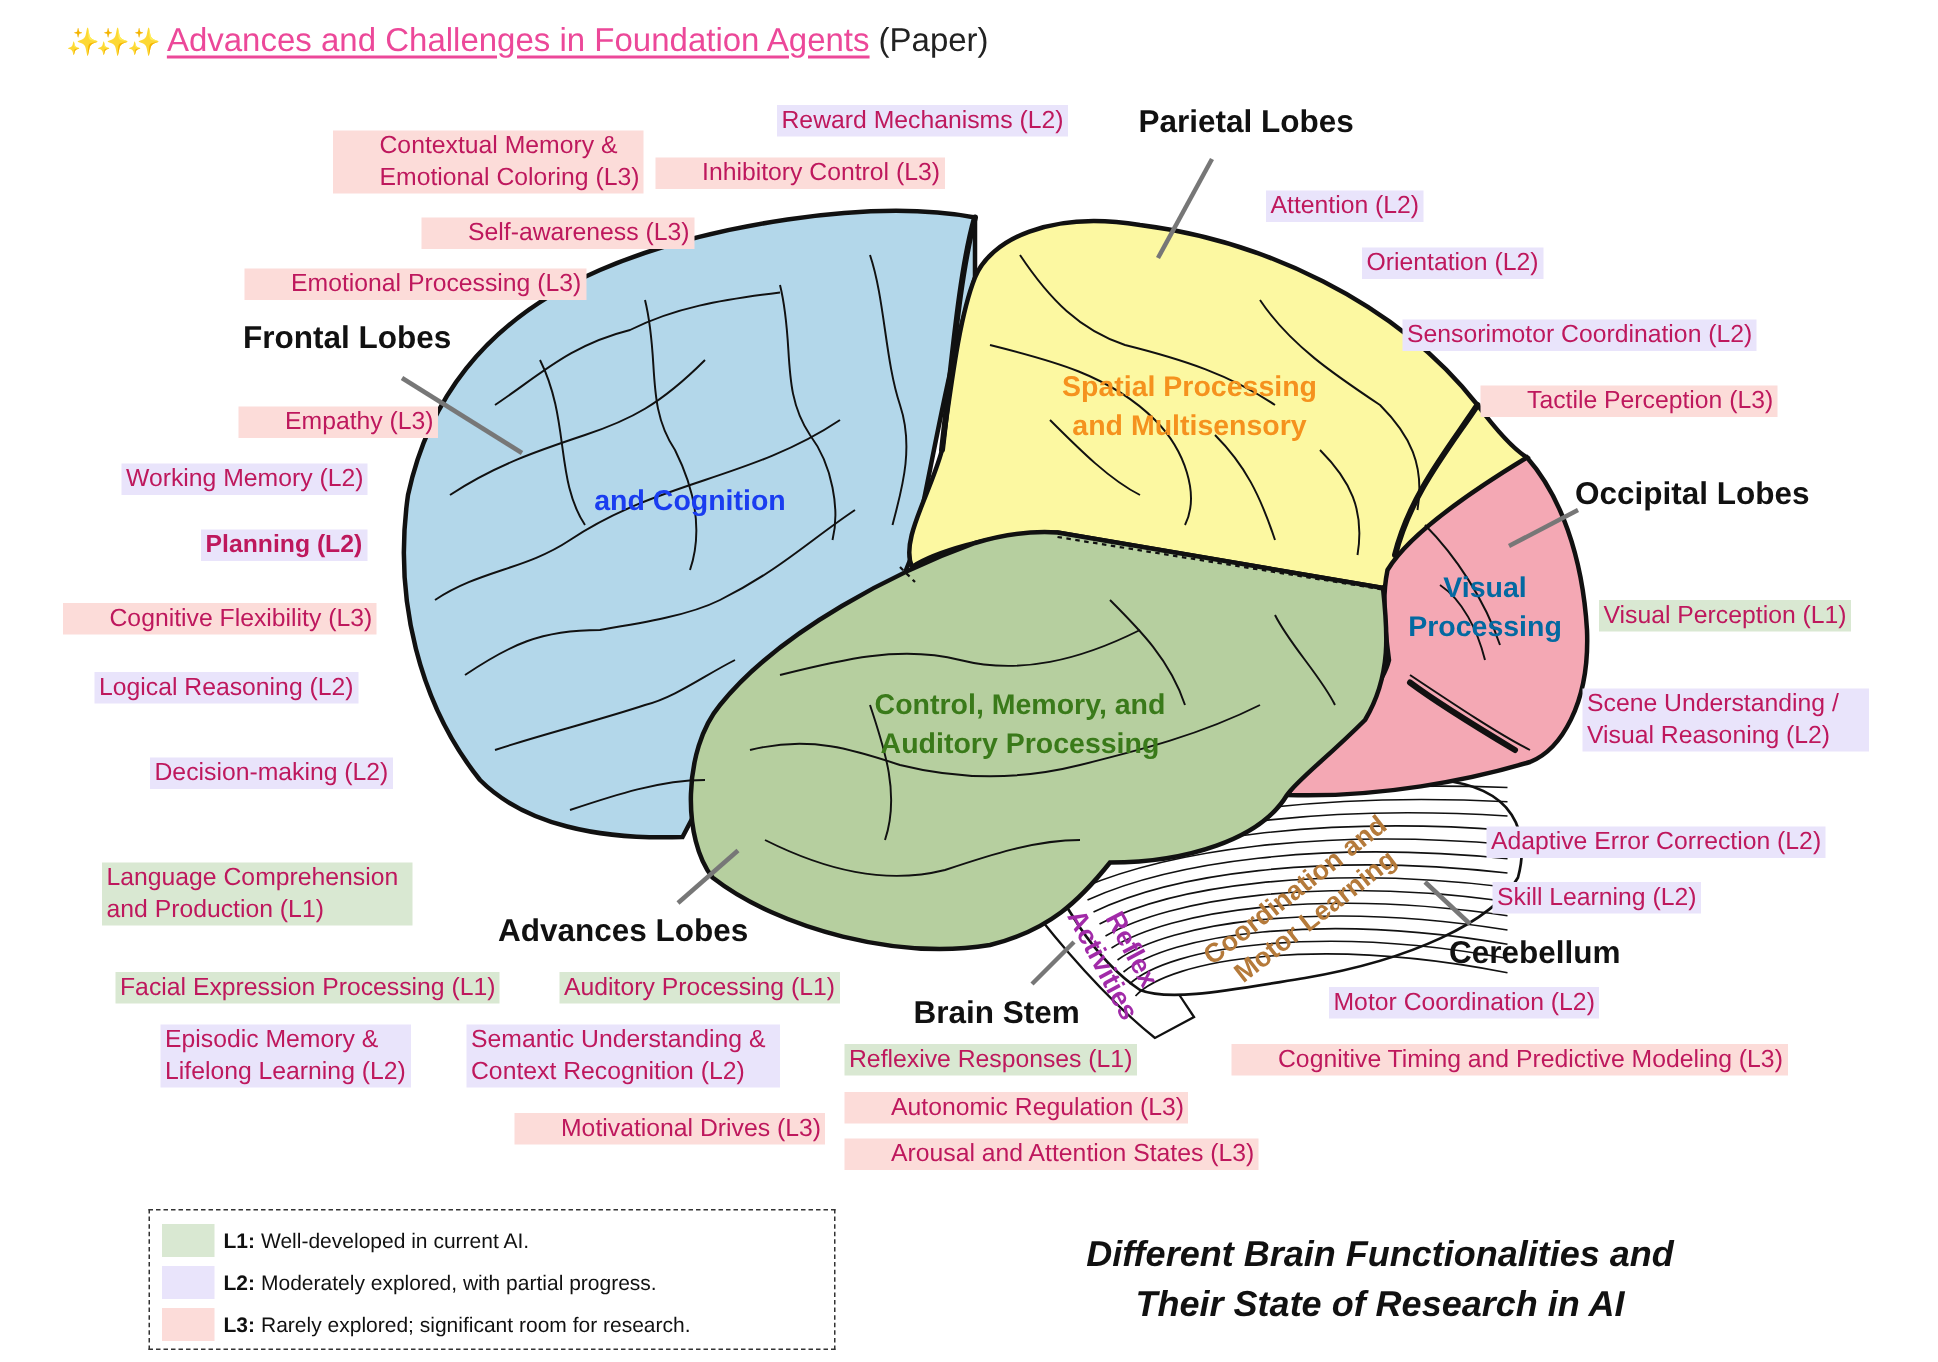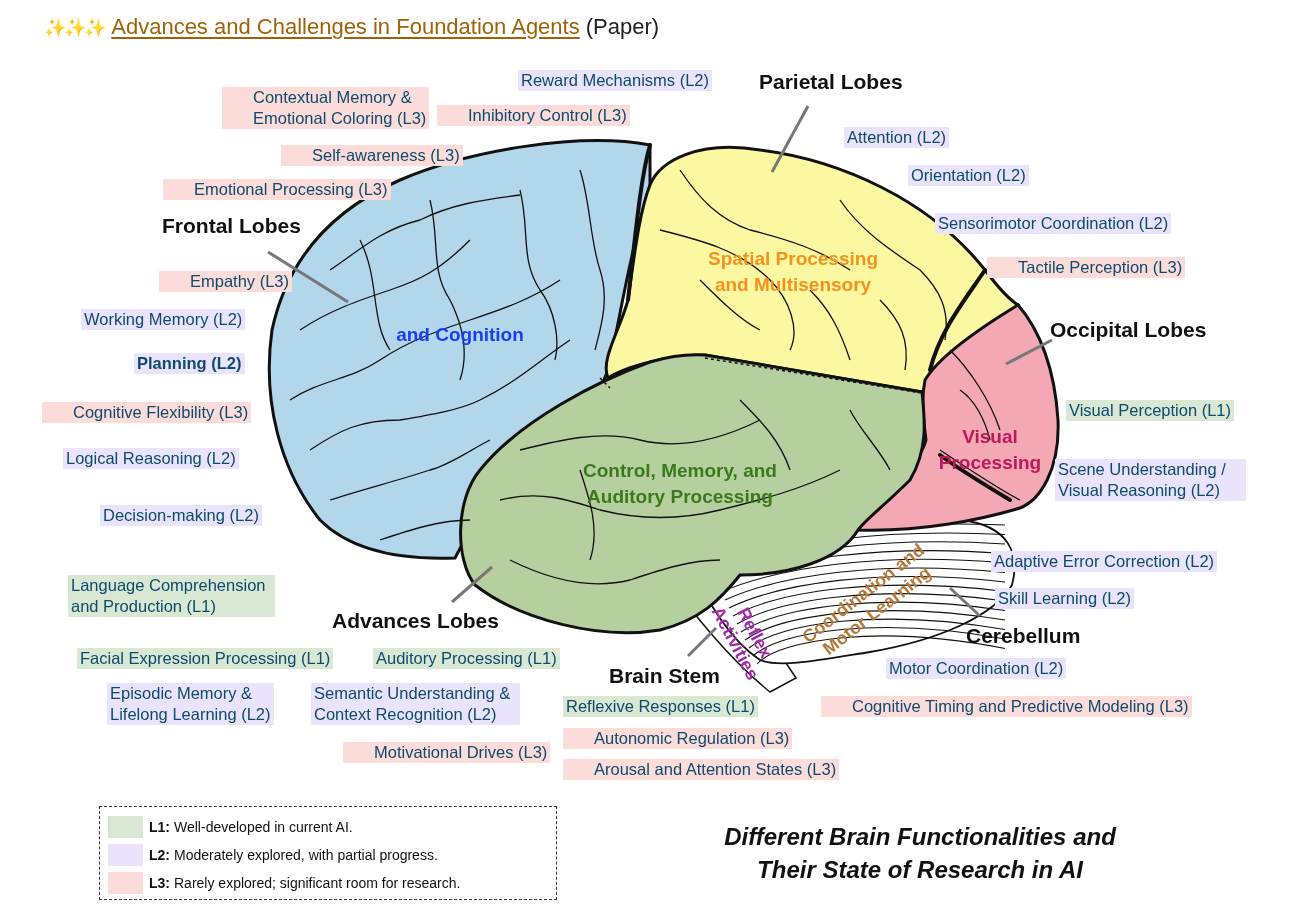--- a/index.html
+++ b/index.html
@@ -1,26 +1,26 @@
 <!DOCTYPE html>
 <html><head>
 <meta charset="utf-8">
 <style>
   html, body { margin: 0; padding: 0; background: #ffffff; }
   body { width: 1292px; height: 908px; position: relative; overflow: hidden;
          font-family: "Liberation Sans", "DejaVu Sans", sans-serif; color: #111; }
   .header { position: absolute; left: 44px; top: 12px; font-size: 22px; line-height: 30px; white-space: nowrap; }
   .header .sparkles { color: #f3c84a; letter-spacing: -2px; margin-right: 6px; font-size: 18px; }
-  .header a { color: #a16207; text-decoration: underline; text-underline-offset: 3px; }
+  .header a { color: #ec4899; text-decoration: underline; text-underline-offset: 3px; }
   .header .suffix { color: #222; margin-left: 6px; }
 
   .stage { position: absolute; left: 0; top: 0; width: 1292px; height: 908px; }
   svg.brain { position: absolute; left: 0; top: 0; }
 
-  .tag { position: absolute; font-size: 16.5px; line-height: 21px; padding: 0 3px; white-space: nowrap; color: #0c4a6e; }
+  .tag { position: absolute; font-size: 16.5px; line-height: 21px; padding: 0 3px; white-space: nowrap; color: #be185d; }
   .tag.L1 { background: #d9e8d2; }
   .tag.L2 { background: #e9e4fb; }
   .tag.L3 { background: #fcdcd9; padding-left: 31px; }
   .tag.bold { font-weight: bold; }
   .lobe { position: absolute; font-size: 21px; font-weight: bold; white-space: nowrap; color: #111; }
 
   .region { position: absolute; font-weight: bold; font-size: 19px; line-height: 26px; text-align: center; white-space: nowrap; }
 
   .legend { position: absolute; left: 99px; top: 806px; width: 458px; height: 94px;
             border: 1.6px dashed #333; box-sizing: border-box; padding: 6px 0 0 8px; }
@@ -127,21 +127,21 @@
     <div>and Cognition</div>
   </div>
   <div class="region" style="left:688px; top:246px; width:210px; color:#f5921e;">
     <div>Spatial Processing</div>
     <div>and Multisensory</div>
   </div>
   <div class="region" style="left:548px; top:458px; width:264px; color:#3a7a1a;">
     <div>Control, Memory, and</div>
     <div>Auditory Processing</div>
   </div>
-  <div class="region" style="left:928px; top:380px; width:124px; color:#be185d;margin-top:44px;">
+  <div class="region" style="left:928px; top:380px; width:124px; color:#0369a1;">
     <div>Visual</div>
     <div>Processing</div>
   </div>
   <div class="region" style="left:770px; top:580px; width:200px; color:#b57a3a; font-size:18px; line-height:22px; transform:rotate(-38deg);">
     <div>Coordination and</div>
     <div>Motor Learning</div>
   </div>
   <div class="region" style="left:700px; top:616px; width:90px; color:#a12aa8; font-size:18px; line-height:22px; transform:rotate(62deg);">
     <div>Reflex</div>
     <div>Activities</div>

